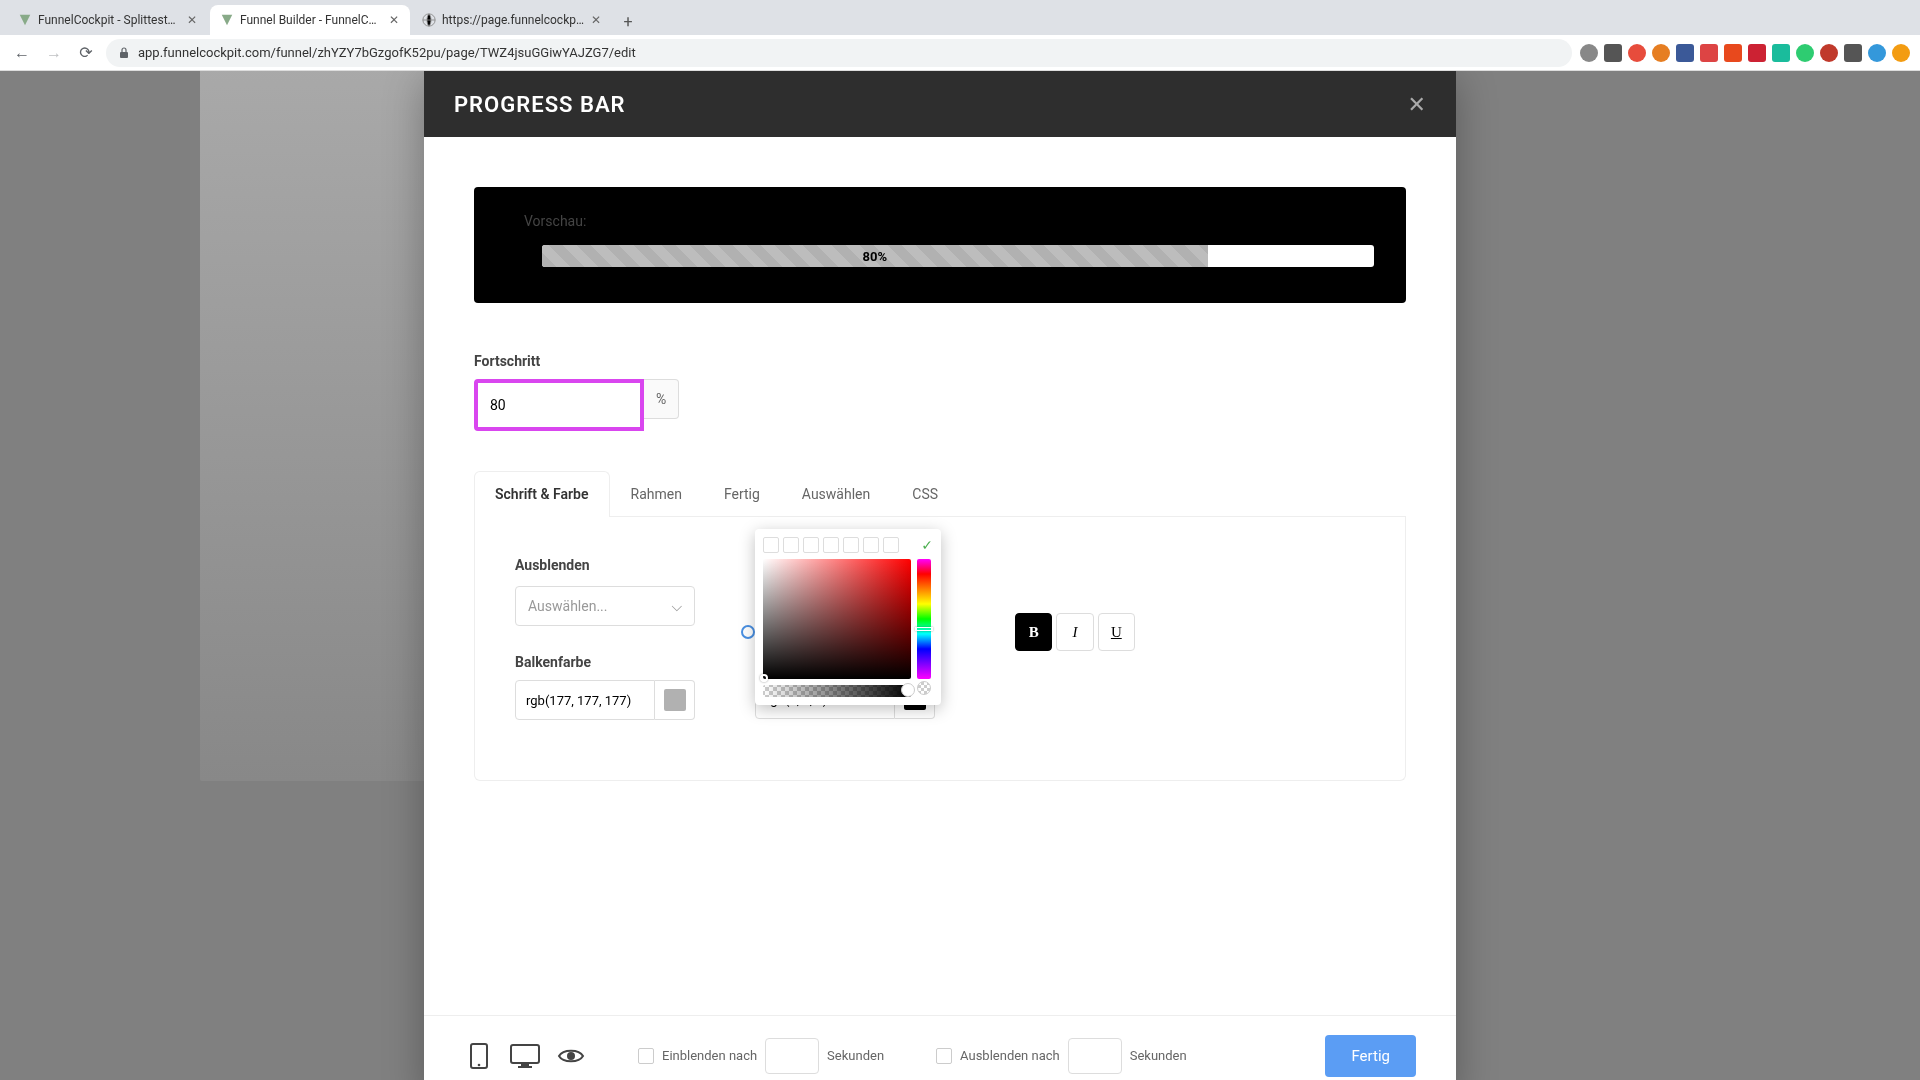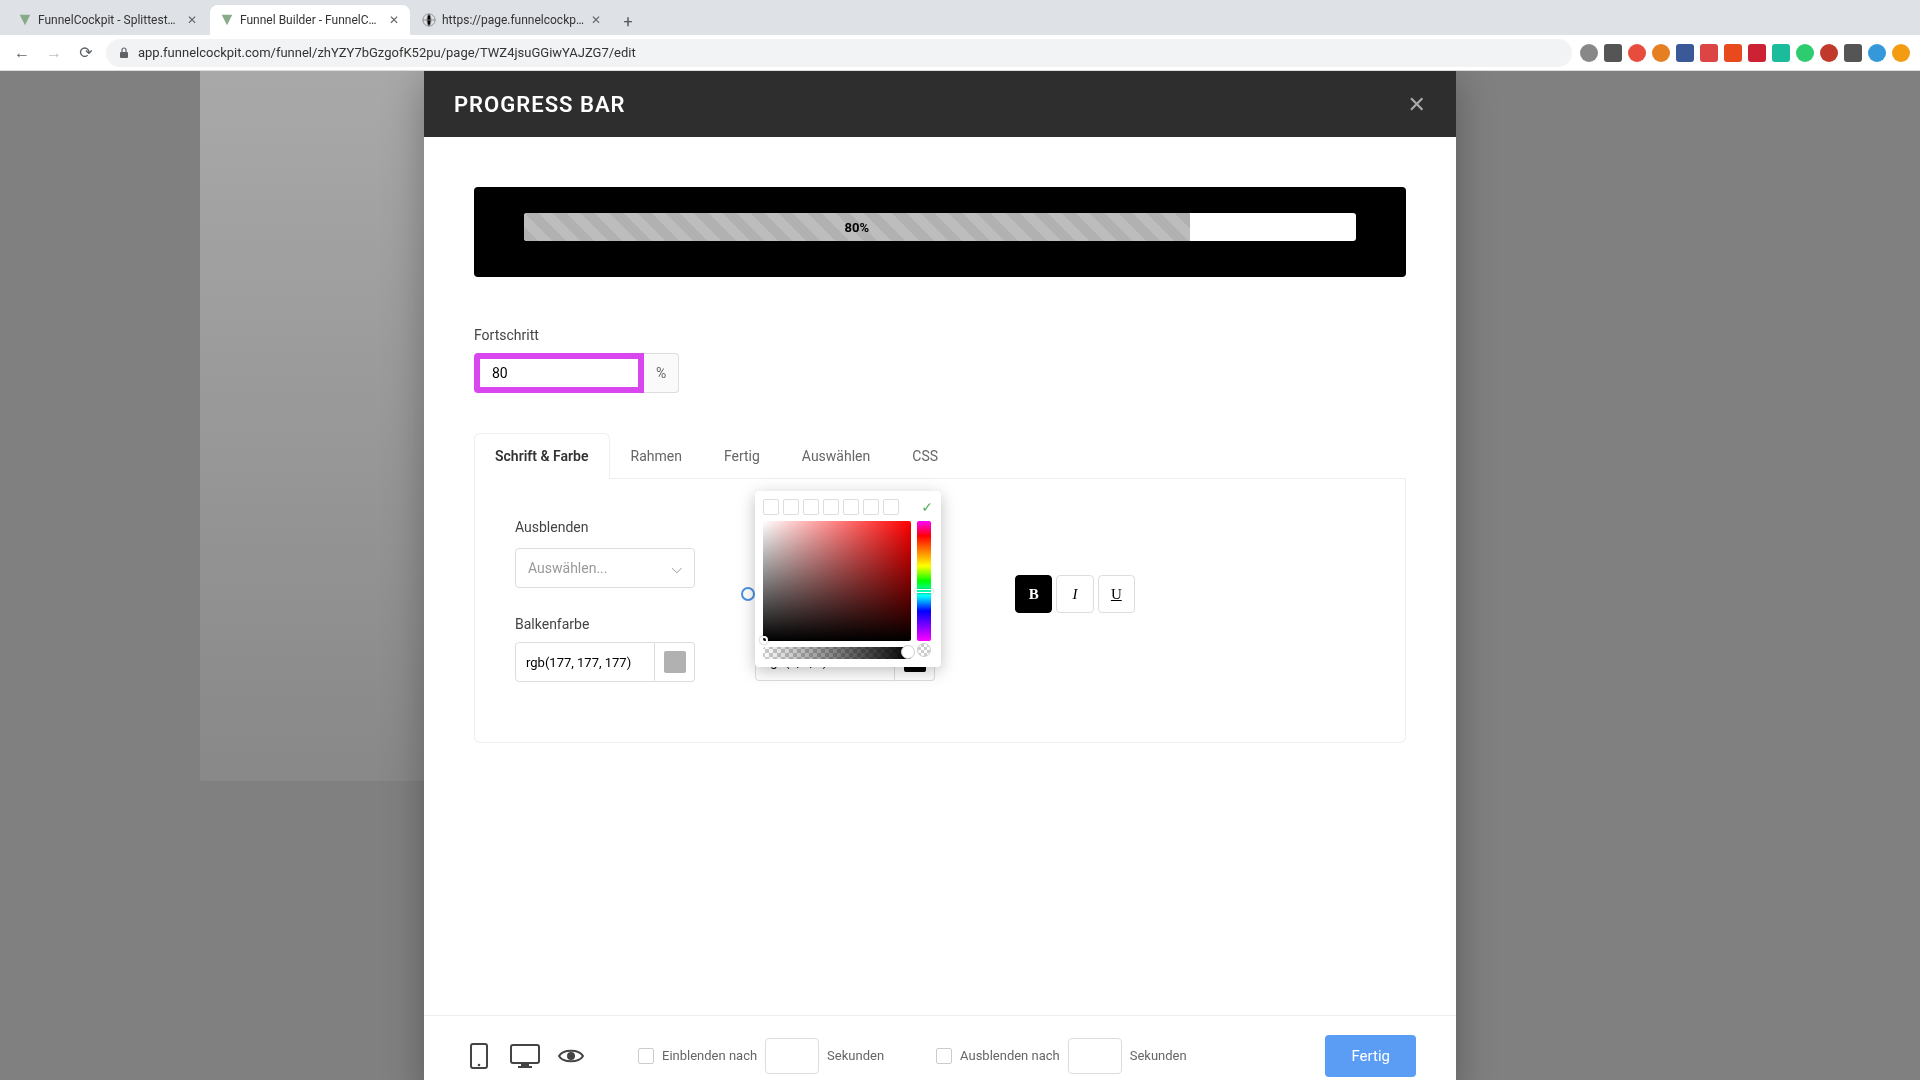--- a/index.html
+++ b/index.html
@@ -29,28 +29,28 @@
 
 .modal { position: absolute; left: 424px; top: 0; width: 1032px; height: 1024px; background: #fff; border-radius: 0 0 6px 6px; box-shadow: 0 8px 40px rgba(0,0,0,0.3); display: flex; flex-direction: column; }
 .modal-header { height: 66px; background: #2e2e2e; display: flex; align-items: center; justify-content: space-between; padding: 0 30px; }
 .modal-title { color: #fff; font-size: 22px; font-weight: 600; letter-spacing: 1px; }
 .modal-close { color: #aaa; font-size: 22px; cursor: pointer; }
 .modal-body { flex: 1; padding: 50px 50px 20px; overflow: auto; }
 
 
 .preview { background: #000; border-radius: 4px; padding: 26px 50px 36px; margin-bottom: 50px; }
 .preview-label { color: #444; font-size: 14px; margin-bottom: 16px; }
-.progress-track { width: 100%; height: 28px; background: #fff; border-radius: 3px; position: relative; overflow: hidden; }
+.progress-track { width: 100%; height: 22px; background: #fff; border-radius: 3px; position: relative; overflow: hidden; margin-left: 18px; }
 .progress-fill { height: 100%; background: repeating-linear-gradient(45deg, #b1b1b1 0px, #b1b1b1 10px, #bdbdbd 10px, #bdbdbd 20px); display: flex; align-items: center; justify-content: center; color: #000; font-weight: 700; font-size: 13px; }
 
 
-.form-label { font-size: 14px; color: #444; margin-bottom: 10px; display: block; }
+.form-label { font-size: 14px; color: #444; margin-bottom: 10px; display: block; font-weight: bold; }
 .field-row { margin-bottom: 40px; }
 .input-group { display: inline-flex; }
-.input-group input { height: 40px; border: 6px solid #d946ef; border-radius: 4px 0 0 4px; padding: 0 12px; font-size: 14px; width: 170px; }
+.input-group input { height: 52px; border: 4px solid #d946ef; border-radius: 4px 0 0 4px; padding: 0 12px; font-size: 14px; width: 170px; }
 .input-group .addon { height: 40px; border: 1px solid #ddd; border-left: none; border-radius: 0 4px 4px 0; padding: 0 12px; display: flex; align-items: center; font-size: 14px; color: #666; background: #fafafa; }
 
 
 .tabs { display: flex; border-bottom: 1px solid #eee; margin-bottom: 0; }
 .tabs .tab-item { padding: 14px 20px; font-size: 14px; color: #666; cursor: pointer; border: 1px solid transparent; border-bottom: none; }
 .tabs .tab-item.active { color: #333; font-weight: 600; border-color: #eee; border-radius: 6px 6px 0 0; background: #fff; margin-bottom: -1px; }
 .tab-panel { border: 1px solid #eee; border-top: none; border-radius: 0 0 6px 6px; padding: 40px 40px 60px; position: relative; }
 
 .panel-grid { display: flex; gap: 40px; align-items: flex-start; }
 .col { flex: 0 0 auto; }
@@ -170,20 +170,21 @@
 
     <div class="modal">
       <div class="modal-header">
         <div class="modal-title">PROGRESS BAR</div>
         <div class="modal-close">✕</div>
       </div>
 
       <div class="modal-body">
 
         <div class="preview">
+          <div class="preview-label">Vorschau:</div>
           <div class="progress-track">
             <div class="progress-fill" style="width:80%">
               <span>80%</span>
             </div>
           </div>
         </div>
 
         <div class="field-row">
           <label class="form-label">Fortschritt</label>
           <div class="input-group">

